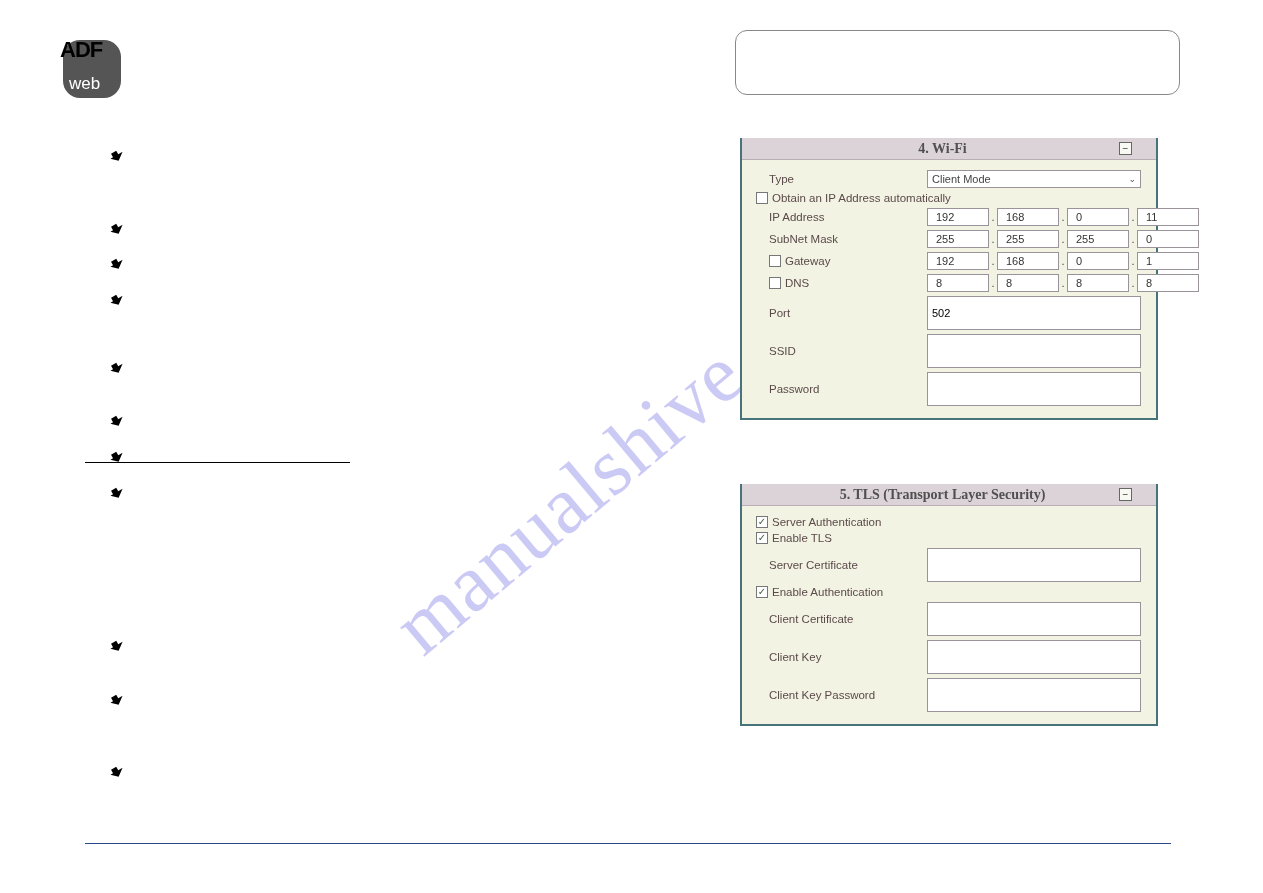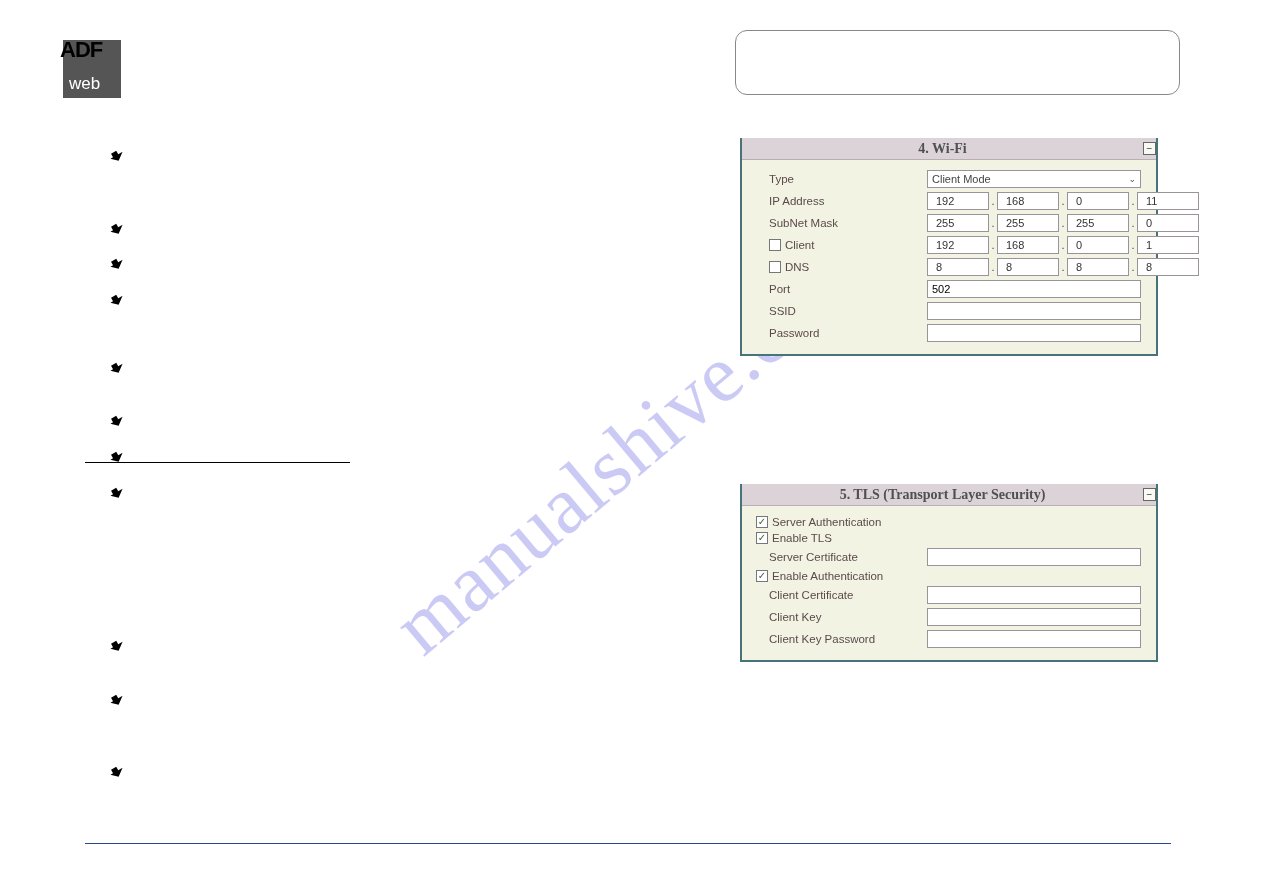--- a/index.html
+++ b/index.html
@@ -19,20 +19,21 @@
     height: 893px;
   }
   .logo {
     position: absolute;
     left: 63px;
     top: 40px;
     width: 58px;
     height: 58px;
     background: #555;
     color: #fff;
+    border-radius: 17px;
   }
   .logo .adf {
     position: absolute;
     left: -3px;
     top: -3px;
     font-family: "Arial Black", Arial, sans-serif;
     font-weight: 900;
     color: #000;
     font-size: 22px;
     letter-spacing: -1px;
@@ -115,21 +116,21 @@
     border-bottom: 2px solid #47737a;
     z-index: 1;
   }
   .panel-header {
     background: #dcd3d8;
     border-bottom: 1px solid #b9aeb6;
     height: 22px;
     display: flex;
     align-items: center;
     justify-content: space-between;
-    padding: 0 0;
+    padding: 0 24px;
   }
   .panel-header .title {
     font-family: Georgia, "Times New Roman", serif;
     font-weight: bold;
     color: #505050;
     font-size: 14px;
     flex: 1;
     text-align: center;
   }
   .collapse-btn {
@@ -161,21 +162,21 @@
     display: flex;
     align-items: center;
     gap: 0;
   }
   input[type=text].full {
     width: 214px;
     height: 18px;
     border: 1px solid #9a939a;
     background: #fff;
     font-size: 11px;
-    padding: 0 4px;
+    padding: 16px 4px;
   }
   .dropdown {
     width: 214px;
     height: 18px;
     border: 1px solid #9a939a;
     background: #fff;
     display: flex;
     align-items: center;
     justify-content: space-between;
     padding: 0 4px;
@@ -313,20 +314,24 @@
     <div class="row">
       <div class="label">Type</div>
       <div class="field">
         <div class="dropdown">
           <span>Client Mode</span>
           <span class="caret">⌄</span>
         </div>
       </div>
     </div>
 
+    <div class="cb-row">
+      <span class="cb"></span>
+      <span>Obtain an IP Address automatically</span>
+    </div>
 
     <div class="row">
       <div class="label">IP Address</div>
       <div class="field ip-group">
         <input class="oct" value="192" style="">
         <span class="dot">.</span>
         <input class="oct" value="168" style="">
         <span class="dot">.</span>
         <input class="oct" value="0" style="">
         <span class="dot">.</span>
@@ -343,21 +348,21 @@
         <span class="dot">.</span>
         <input class="oct" value="255" style="">
         <span class="dot">.</span>
         <input class="oct" value="0" style="">
       </div>
     </div>
 
     <div class="row">
       <div class="label" style="display:flex;align-items:center;gap:4px">
         <span class="cb"></span>
-        <span>Client</span>
+        <span>Gateway</span>
       </div>
       <div class="field ip-group">
         <input class="oct" value="192" style="">
         <span class="dot">.</span>
         <input class="oct" value="168" style="">
         <span class="dot">.</span>
         <input class="oct" value="0" style="">
         <span class="dot">.</span>
         <input class="oct" value="1" style="">
       </div>

